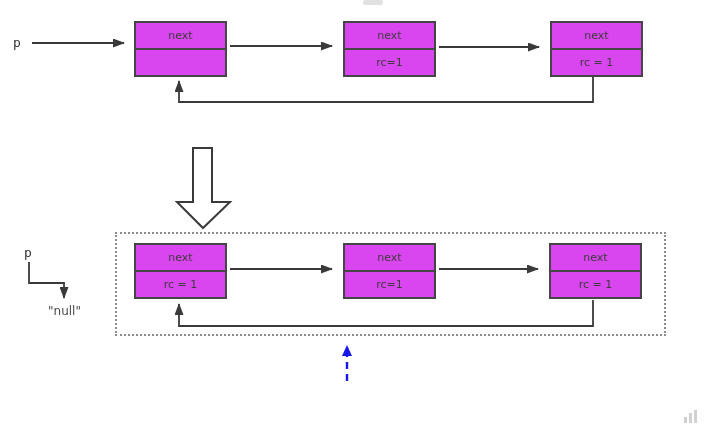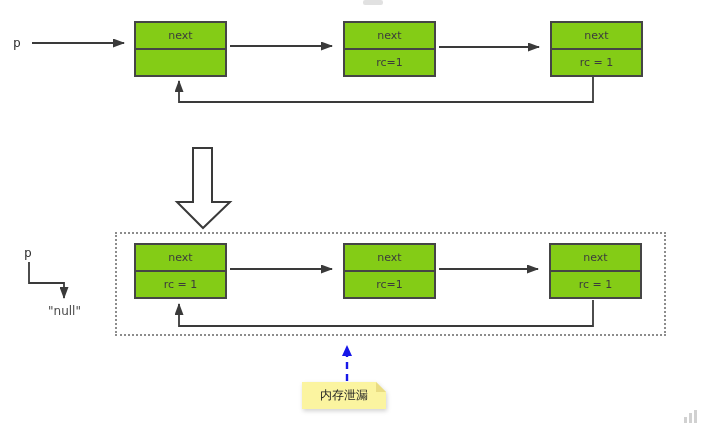--- a/index.html
+++ b/index.html
@@ -16,21 +16,21 @@
   }
   svg.overlay{position:absolute;left:0;top:0;width:707px;height:426px;}
   .ln{stroke:var(--line);stroke-width:1.8;fill:none;}
   .mf{fill:var(--line);}
   .mb{fill:var(--arrow-blue);}
   .bl{stroke:var(--arrow-blue);stroke-width:2.4;fill:none;stroke-dasharray:7 5;}
   .hollow{fill:#ffffff;stroke:var(--line);stroke-width:2;}
 
   .node{
     position:absolute;width:93px;height:56px;box-sizing:border-box;
-    border:2px solid #454545;background:#84cc16;display:flex;flex-direction:column;
+    border:2px solid #454545;background:#d946ef;display:flex;flex-direction:column;
   }
   .node .f{
     height:25px;border-bottom:2px solid #454545;display:flex;
     align-items:center;justify-content:center;font-size:11px;color:#3c3c3c;
   }
   .node .r{
     flex:1;display:flex;align-items:center;justify-content:center;
     font-size:11px;color:#3c3c3c;
   }
   .ptr{
@@ -125,24 +125,20 @@
   </div>
   <div class="node" style="left:343px;top:243px;">
     <div class="f">next</div>
     <div class="r">rc=1</div>
   </div>
   <div class="node" style="left:549px;top:243px;">
     <div class="f">next</div>
     <div class="r">rc = 1</div>
   </div>
 
-  <div class="notewrap">
-    <div class="note">内存泄漏</div>
-    <div class="fold"></div>
-  </div>
 
   <div class="wm">
     <span class="b1"></span>
       <span class="b2"></span>
       <span class="b3"></span>
   </div>
 
 </div>
 
 </body></html>

